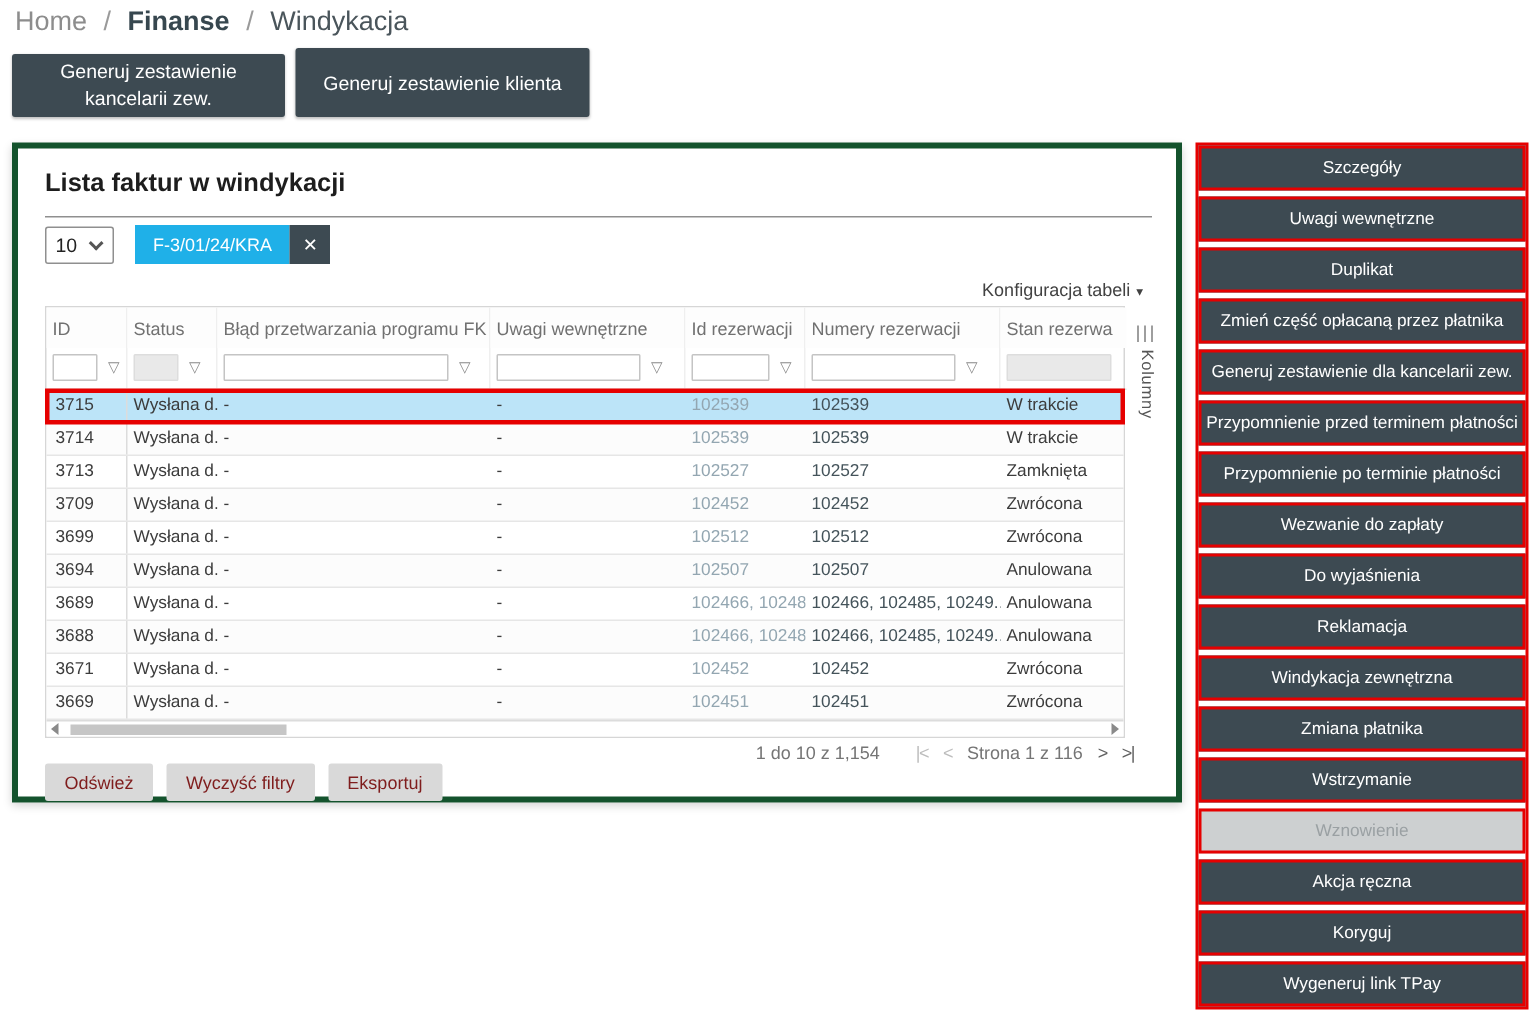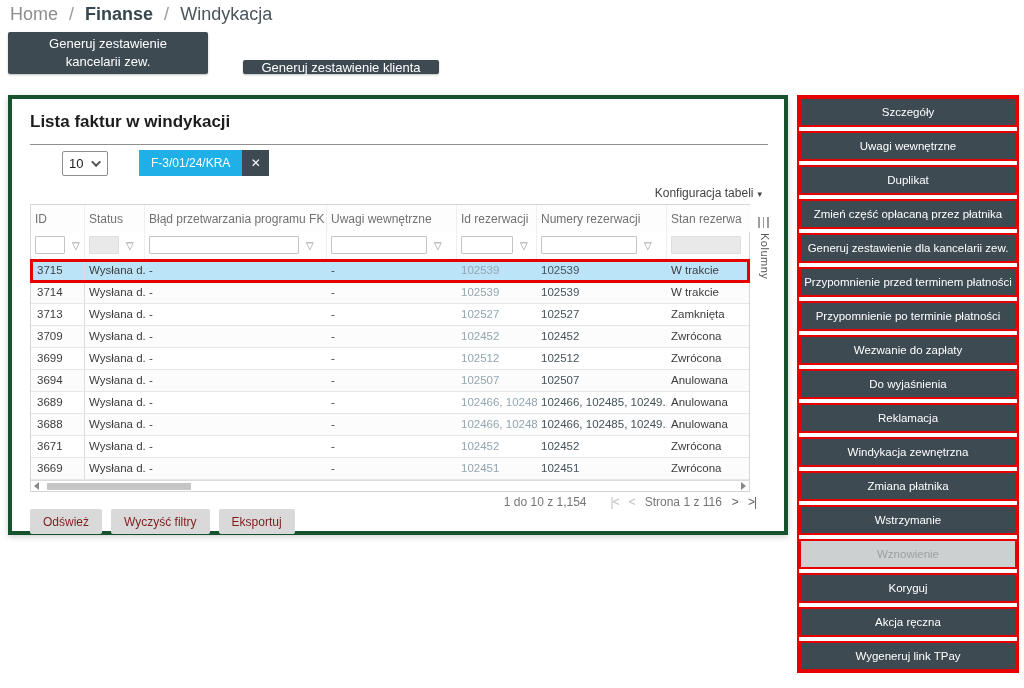--- a/index.html
+++ b/index.html
@@ -12,30 +12,30 @@
   .breadcrumb .sep { margin: 0 6px; color: #9a9a9a; }
   .bc-home { color: #8d8d8d; }
   .bc-section { color: #37474f; font-weight: bold; }
   .bc-current { color: #4a555b; }
 
   
   .top-buttons { position: absolute; left: 8px; top: 32px; display: flex; align-items: flex-end; gap: 7px; }
   .dark-btn { background: #3d4a52; color: #ffffff; border: none; border-radius: 2px;
     font-family: "Liberation Sans", sans-serif; font-size: 13px; cursor: pointer;
     box-shadow: 0 1px 2px rgba(0,0,0,.25); }
-  .dark-btn.big { width: 200px; height: 42px; padding: 3px 12px; line-height: 1.35; }
-  .dark-btn.small { width: 196px; height: 14px; margin-left: 28px; }
+  .dark-btn.big { width: 182px; height: 42px; padding: 3px 12px; line-height: 1.35; }
+  .dark-btn.small { width: 196px; height: 46px; }
 
   
   .panel { position: absolute; left: 8px; top: 95px; width: 780px; height: 440px;
     background: #ffffff; border: 4px solid #14532d; box-shadow: 0 2px 6px rgba(0,0,0,.18); }
   .panel-title { position: absolute; left: 18px; top: 13px; font-size: 17px; font-weight: bold; color: #1d1d1d; }
   .title-rule { position: absolute; left: 18px; right: 16px; top: 45px; border-top: 1px solid #8f8f8f; }
 
-  .controls { position: absolute; left: 18px; top: 51px; display: flex; align-items: center; gap: 31px; margin-left: 32px; }
+  .controls { position: absolute; left: 18px; top: 51px; display: flex; align-items: center; gap: 14px; }
   .page-size { width: 46px; height: 25px; border: 1px solid #8f8f8f; border-radius: 2px;
     display: flex; align-items: center; justify-content: space-between; padding: 0 6px;
     font-size: 13px; color: #222; cursor: pointer; background:#fff; }
   .chev { width: 7px; height: 7px; border-left: 2px solid #555; border-bottom: 2px solid #555;
     transform: rotate(-45deg) translateY(-2px); }
   .chip { display: flex; height: 26px; font-size: 12px; cursor: default; }
   .chip-label { background: #1fb0e8; color: #fff; display: flex; align-items: center; padding: 0 12px; }
   .chip-x { background: #3d4a52; color: #fff; width: 27px; display: flex; align-items: center;
     justify-content: center; font-size: 12px; cursor: pointer; }
 
@@ -308,16 +308,16 @@
     <button class="action-btn">Generuj zestawienie dla kancelarii zew.</button>
     <button class="action-btn">Przypomnienie przed terminem płatności</button>
     <button class="action-btn">Przypomnienie po terminie płatności</button>
     <button class="action-btn">Wezwanie do zapłaty</button>
     <button class="action-btn">Do wyjaśnienia</button>
     <button class="action-btn">Reklamacja</button>
     <button class="action-btn">Windykacja zewnętrzna</button>
     <button class="action-btn">Zmiana płatnika</button>
     <button class="action-btn">Wstrzymanie</button>
     <button class="action-btn disabled">Wznowienie</button>
+    <button class="action-btn">Akcja ręczna</button>
     <button class="action-btn">Koryguj</button>
-    <button class="action-btn">Akcja ręczna</button>
     <button class="action-btn">Wygeneruj link TPay</button>
   </div>
 
 </body></html>

